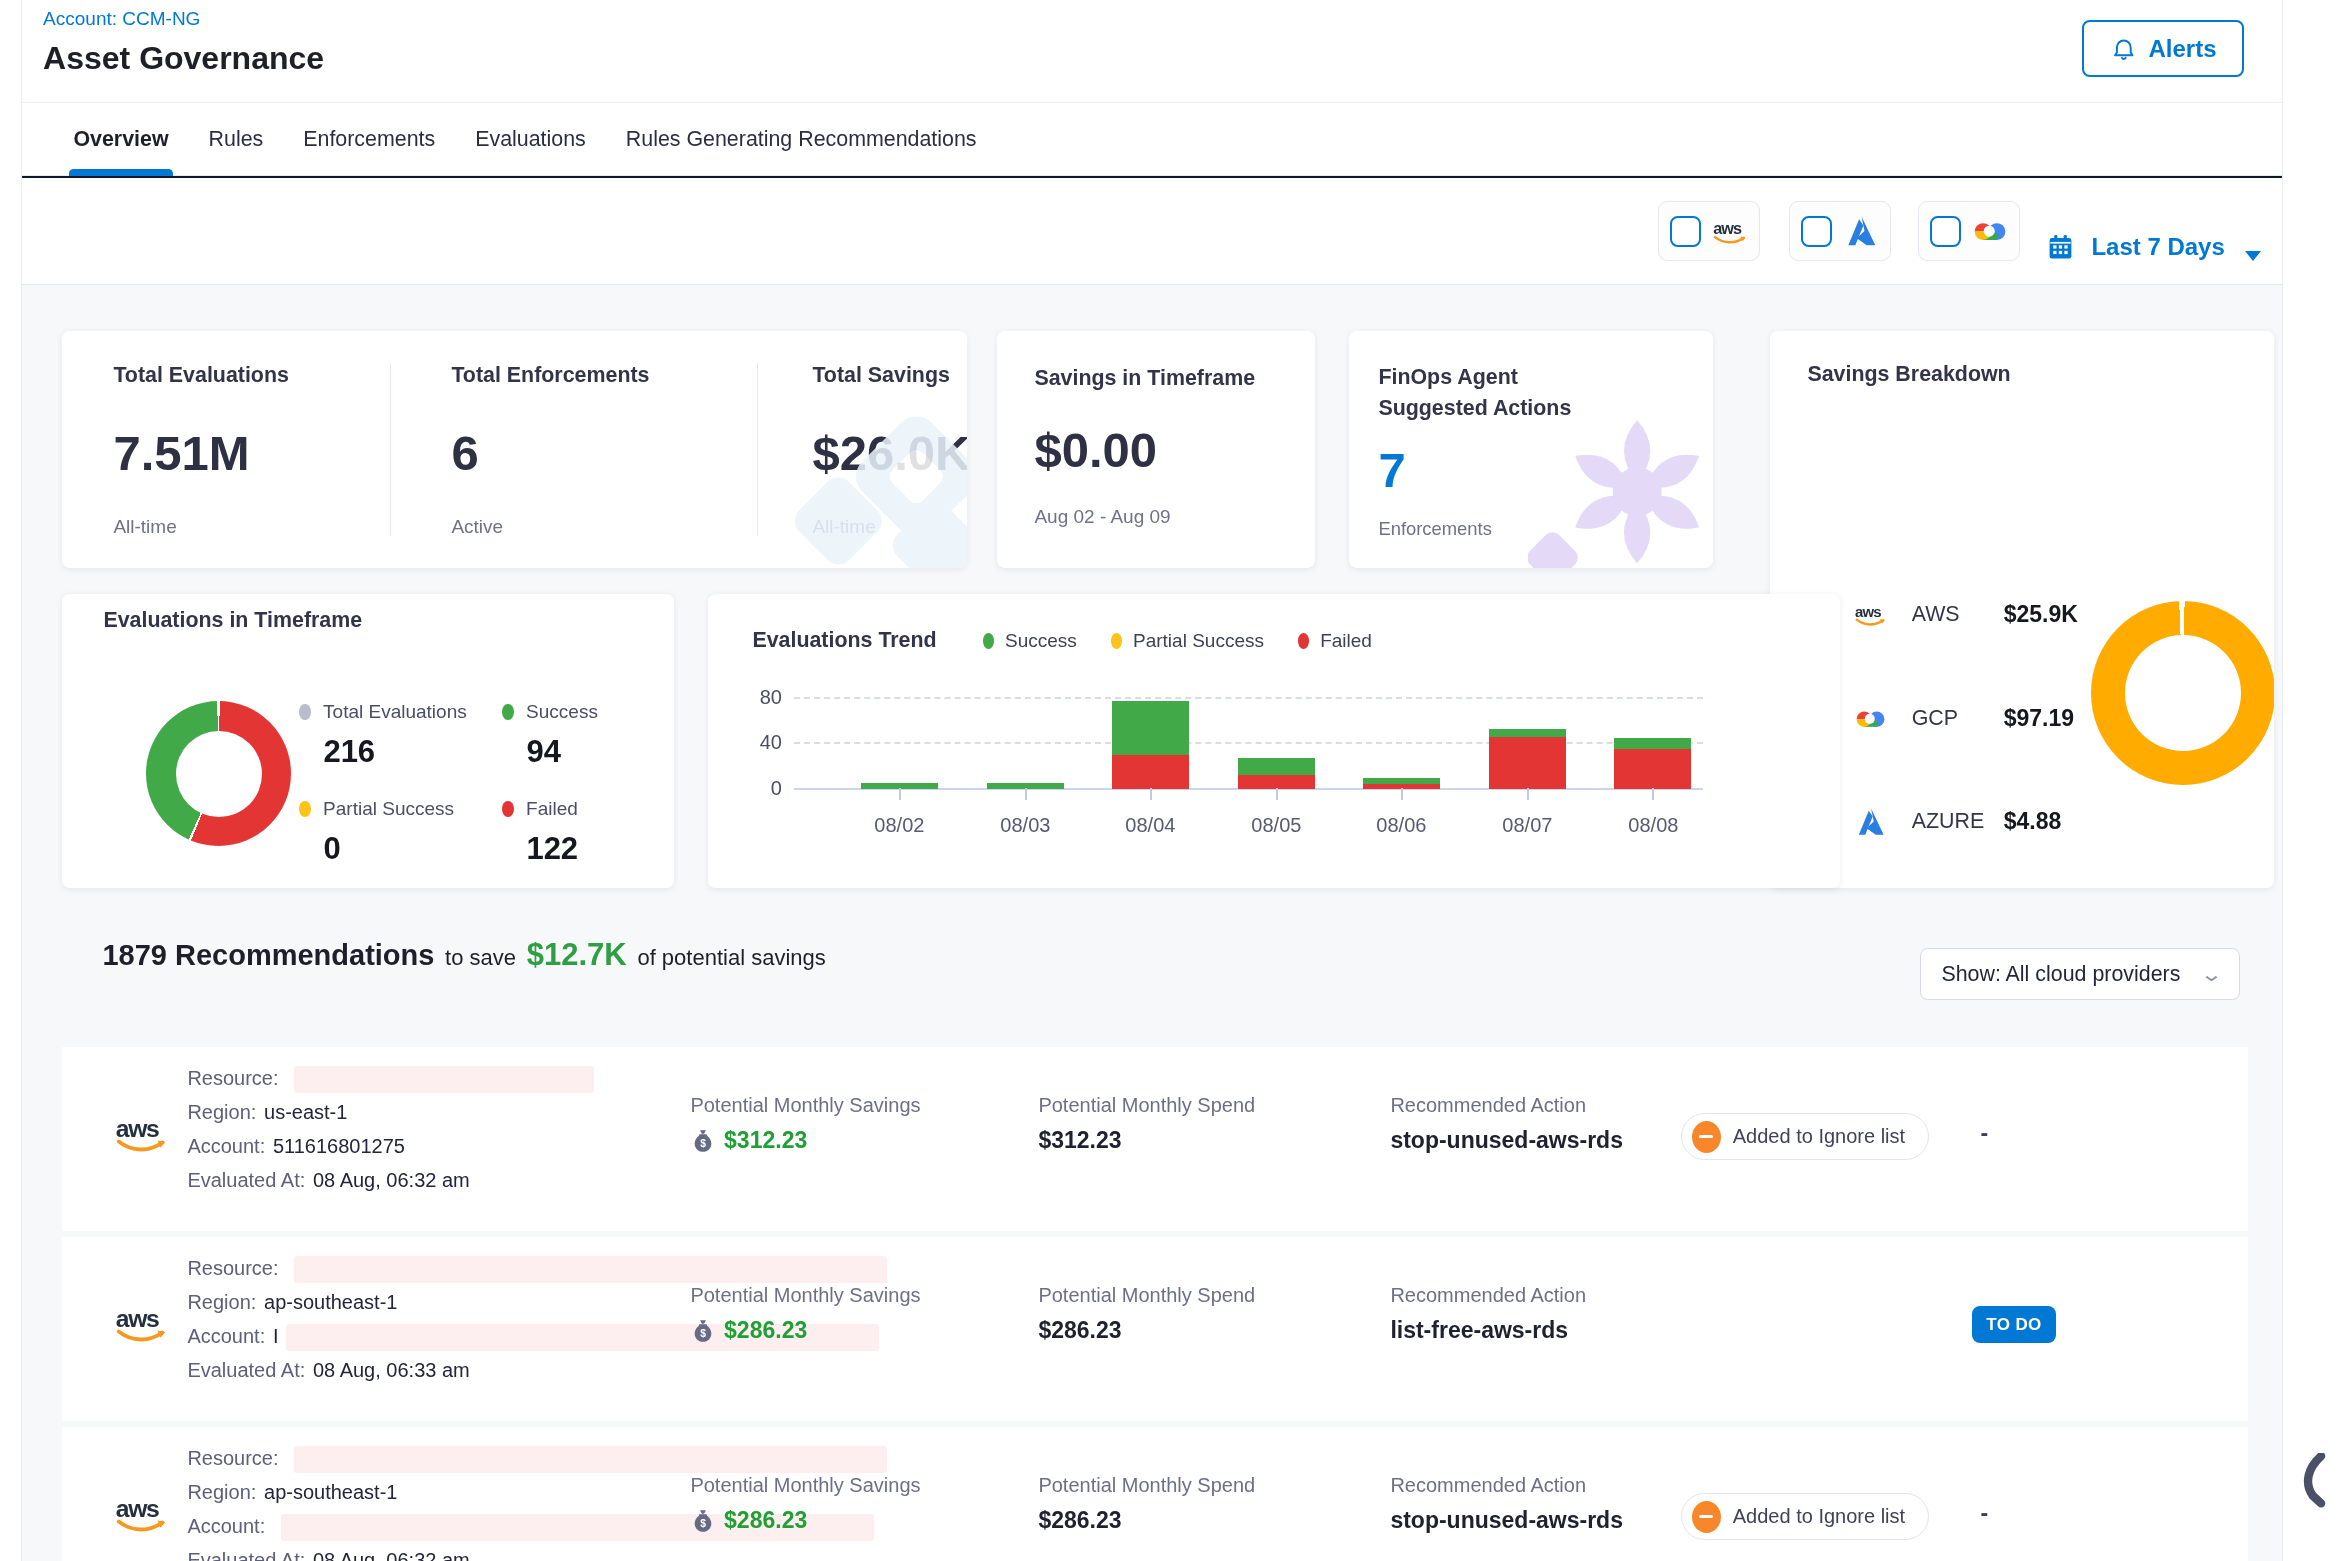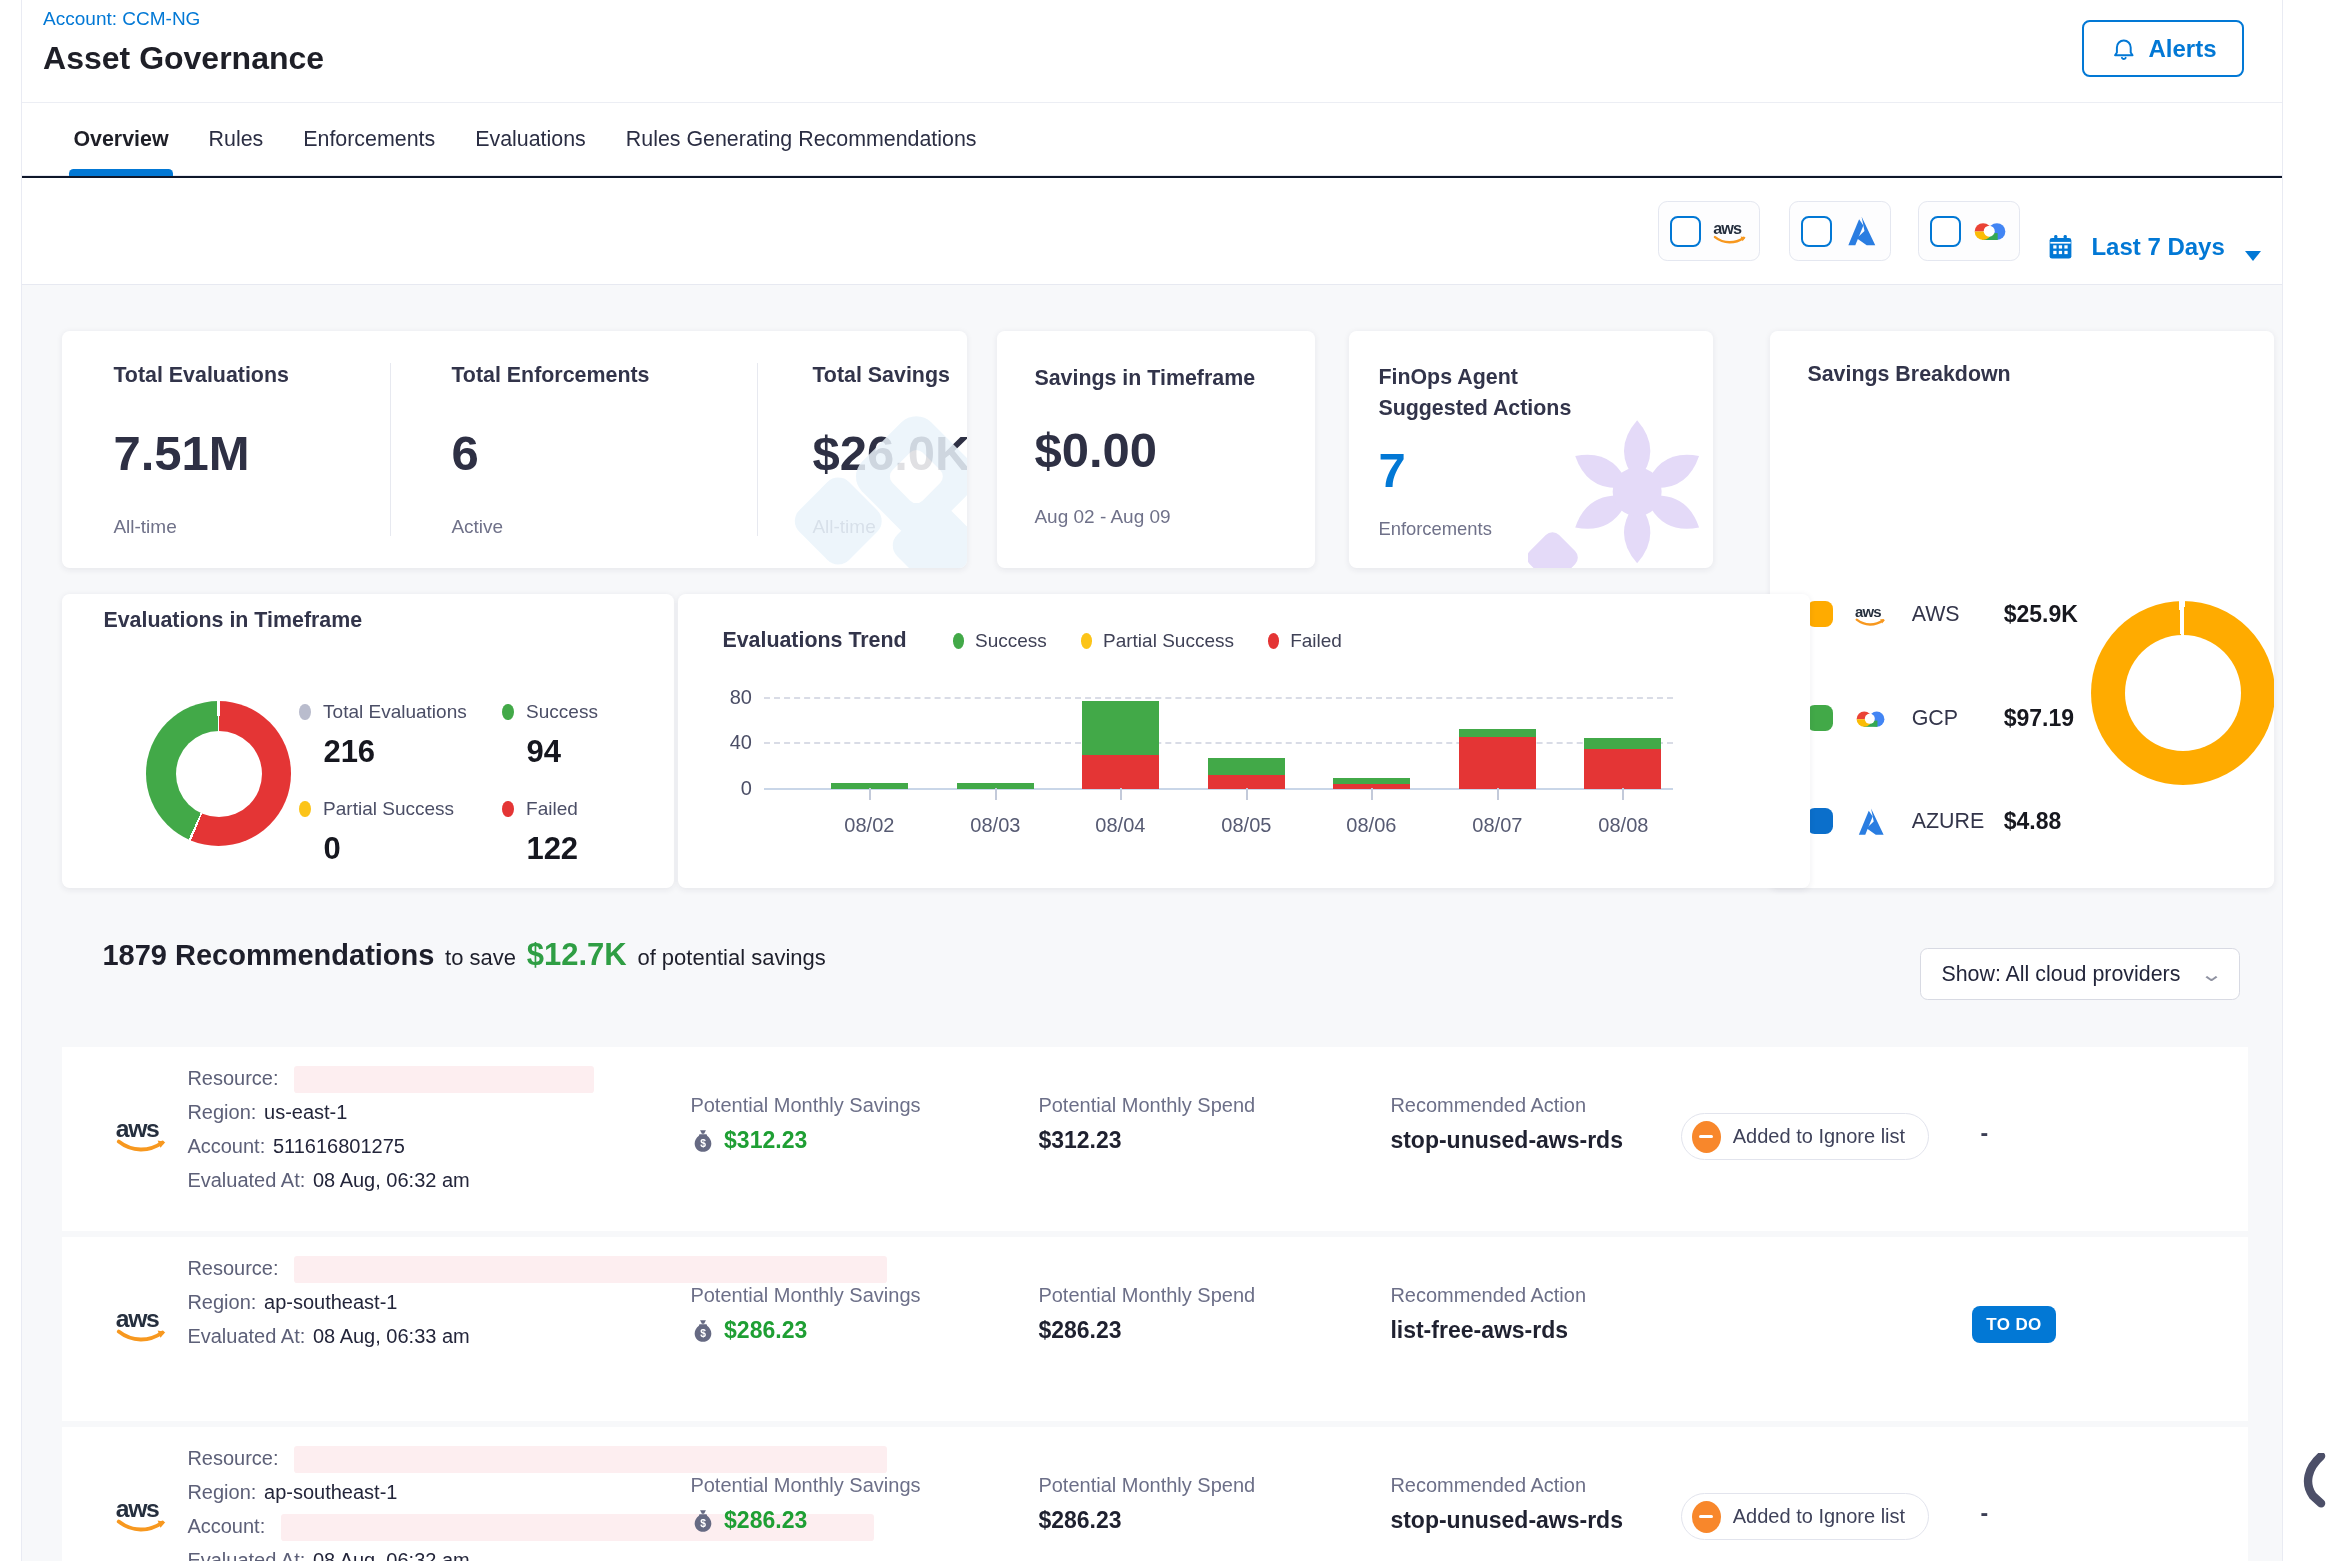--- a/index.html
+++ b/index.html
@@ -65,21 +65,21 @@
   .card-evaltf{left:40px;top:309px;width:612px;height:294px;}
   .ev-title{position:absolute;left:41px;top:14px;}
   .ev-donut{position:absolute;left:84px;top:107px;width:145px;height:145px;border-radius:50%;}
   .ev-donut::after{content:"";position:absolute;left:30px;top:30px;width:86px;height:86px;border-radius:50%;background:#fff;}
   .ev-item{position:absolute;width:184px;}
   .ev-item-head{display:flex;align-items:center;gap:12.2px;}
   .leg-dot{width:11.5px;height:16px;border-radius:50%;flex:0 0 11.5px;}
   .ev-label{font-size:19px;color:#4b4e66;}
   .ev-value{font-size:31px;font-weight:700;color:#16171f;margin:10.7px 0 0 24px;}
   
-  .card-trend{left:656px;top:309px;width:1132px;height:294px;}
+  .card-trend{left:686px;top:309px;width:1132px;height:294px;}
   .trend-head{position:absolute;left:44px;top:34px;display:flex;align-items:center;gap:34px;}
   .trend-leg{display:flex;align-items:center;gap:10.7px;}
   .trend-leg span{font-size:19px;color:#3f4156;}
   .y-label{position:absolute;width:46px;text-align:right;font-size:20px;color:#4b4e66;transform:translateY(-50%);}
   .gridline{position:absolute;left:86px;width:909px;border-top:2.3px dashed #d9dce6;}
   .baseline{position:absolute;left:86px;width:909px;border-top:2.3px solid #c9d6e8;}
   .bar{position:absolute;width:77px;display:flex;flex-direction:column;justify-content:flex-end;}
   .tick{position:absolute;width:1.5px;height:12.2px;background:#c3cada;}
   .x-label{position:absolute;width:92px;text-align:center;font-size:20px;color:#565a72;}
   
@@ -455,20 +455,21 @@
           </div>
           <div class="rec-row" style="top: 952px;">
             <span class="rec-logo"><svg width="57" height="38" viewBox="0 0 60 40">
                 <text x="3" y="24" font-size="26" font-weight="bold" fill="#252f3e" letter-spacing="-1.5" font-family="Liberation Sans,sans-serif">aws</text>
                 <path d="M6 29 C 20 40, 38 40, 52 30" stroke="#f7981f" stroke-width="4" fill="none" stroke-linecap="round"></path>
                 <path d="M47 28 l8 1.6 -5 6z" fill="#f7981f"></path>
               </svg></span>
             <div class="rec-details">
               <div class="rec-line"><span class="lab">Resource:</span><span class="val"></span><span class="redact" style="width: 593px;"></span></div>
               <div class="rec-line"><span class="lab">Region:</span><span class="val">ap-southeast-1</span></div>
+              <div class="rec-line"><span class="lab">Account:</span><span class="val">I</span><span class="redact" style="width: 593px;"></span></div>
               <div class="rec-line"><span class="lab">Evaluated At:</span><span class="val">08 Aug, 06:33 am</span></div>
             </div>
             <div class="rec-col-label" style="left: 628px;">Potential Monthly Savings</div>
             <div class="rec-col-value money" style="left: 628px;">
               <span style="display: flex;">
                 <svg width="26" height="26" viewBox="0 0 24 24" style="font-size:30px">
                   <path fill="#666a83" d="M9.3 2h5.4l-1.7 3.2h-2z"></path>
                   <path fill="#666a83" d="M8.7 5.8h6.6l.5 1.3c2.3 1.7 3.9 4.5 3.9 7.1 0 4.4-3.3 7.8-7.7 7.8s-7.7-3.4-7.7-7.8c0-2.6 1.6-5.4 3.9-7.1z"></path>
                   <text x="12" y="17.4" font-size="9.5" font-weight="bold" fill="#fff" text-anchor="middle" font-family="Liberation Sans,sans-serif">$</text>
                 </svg>

